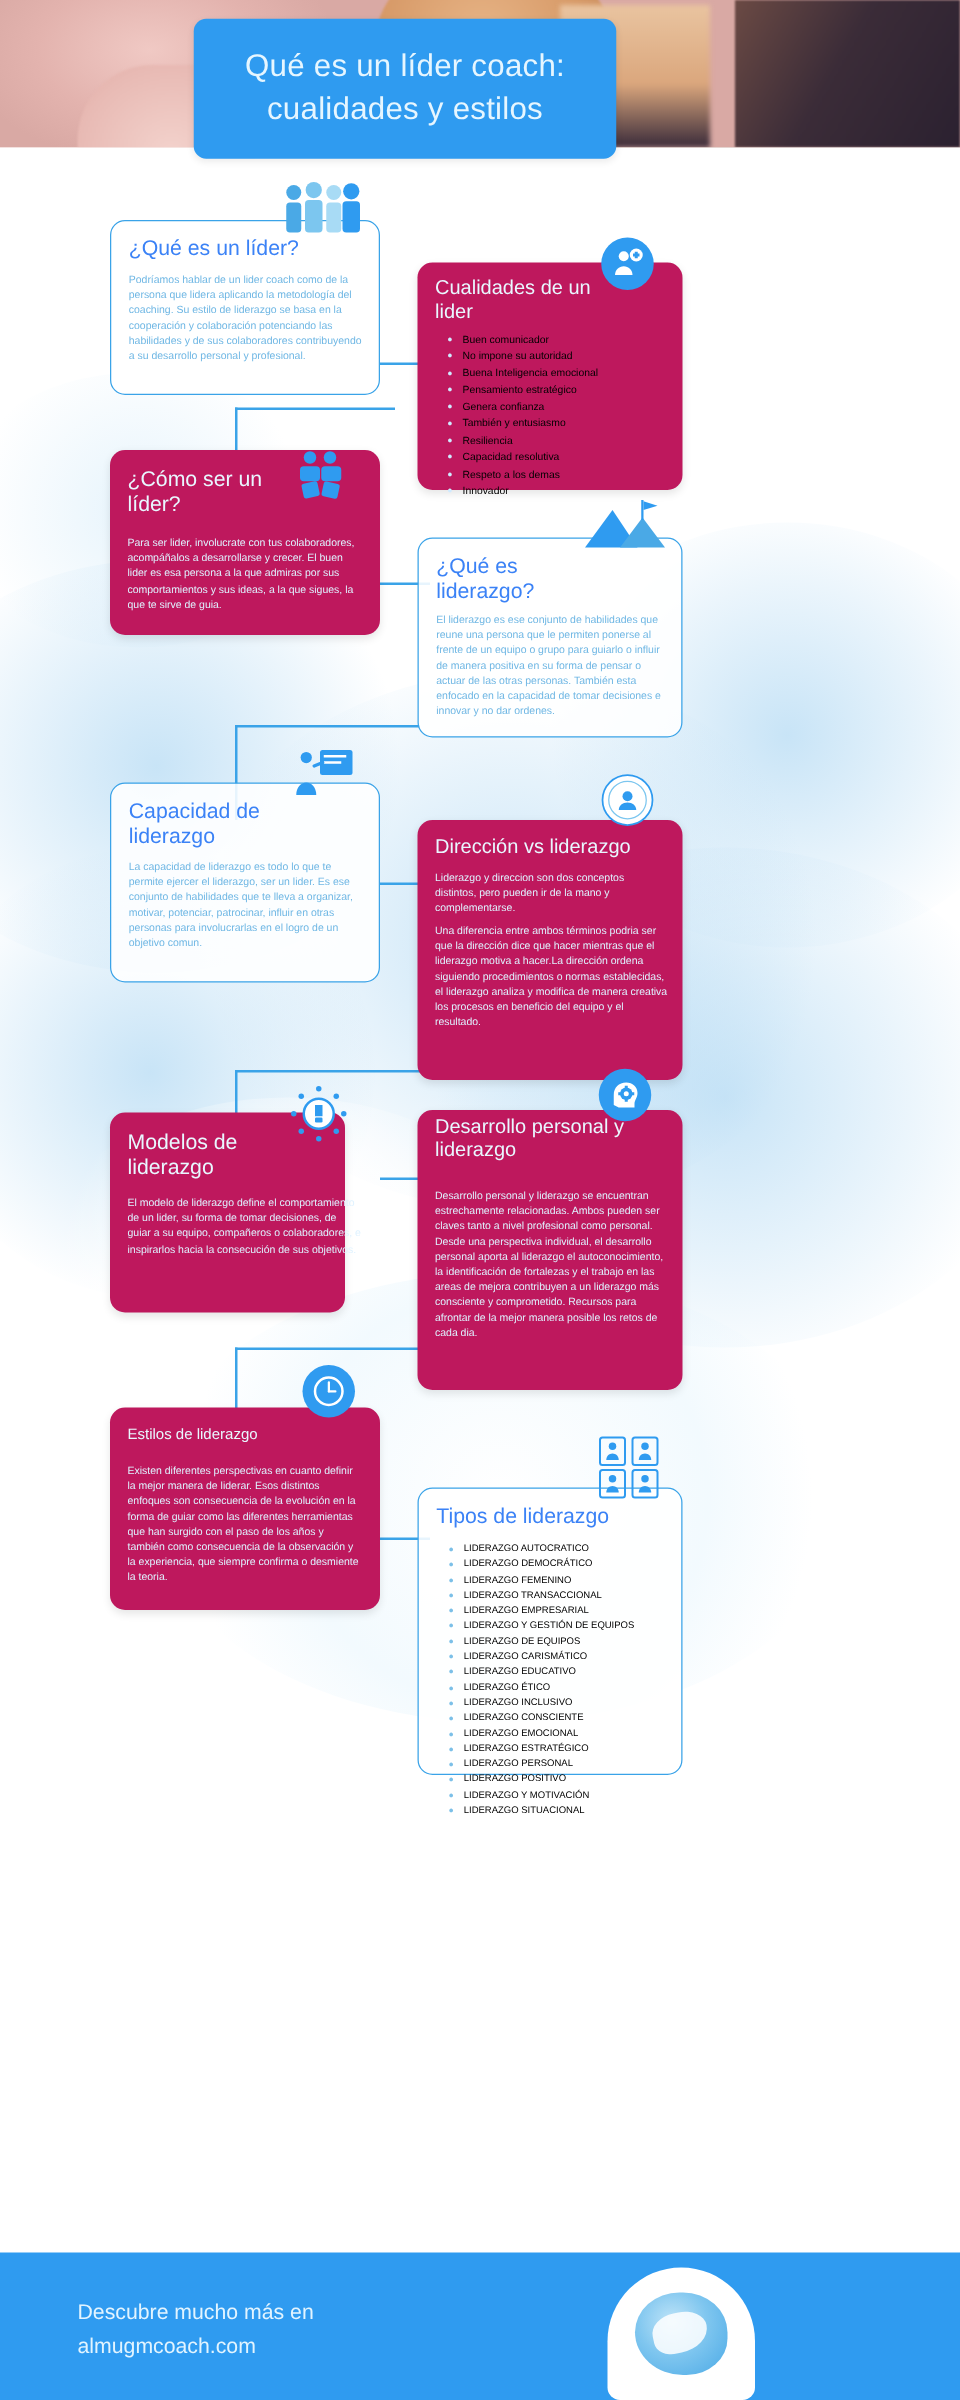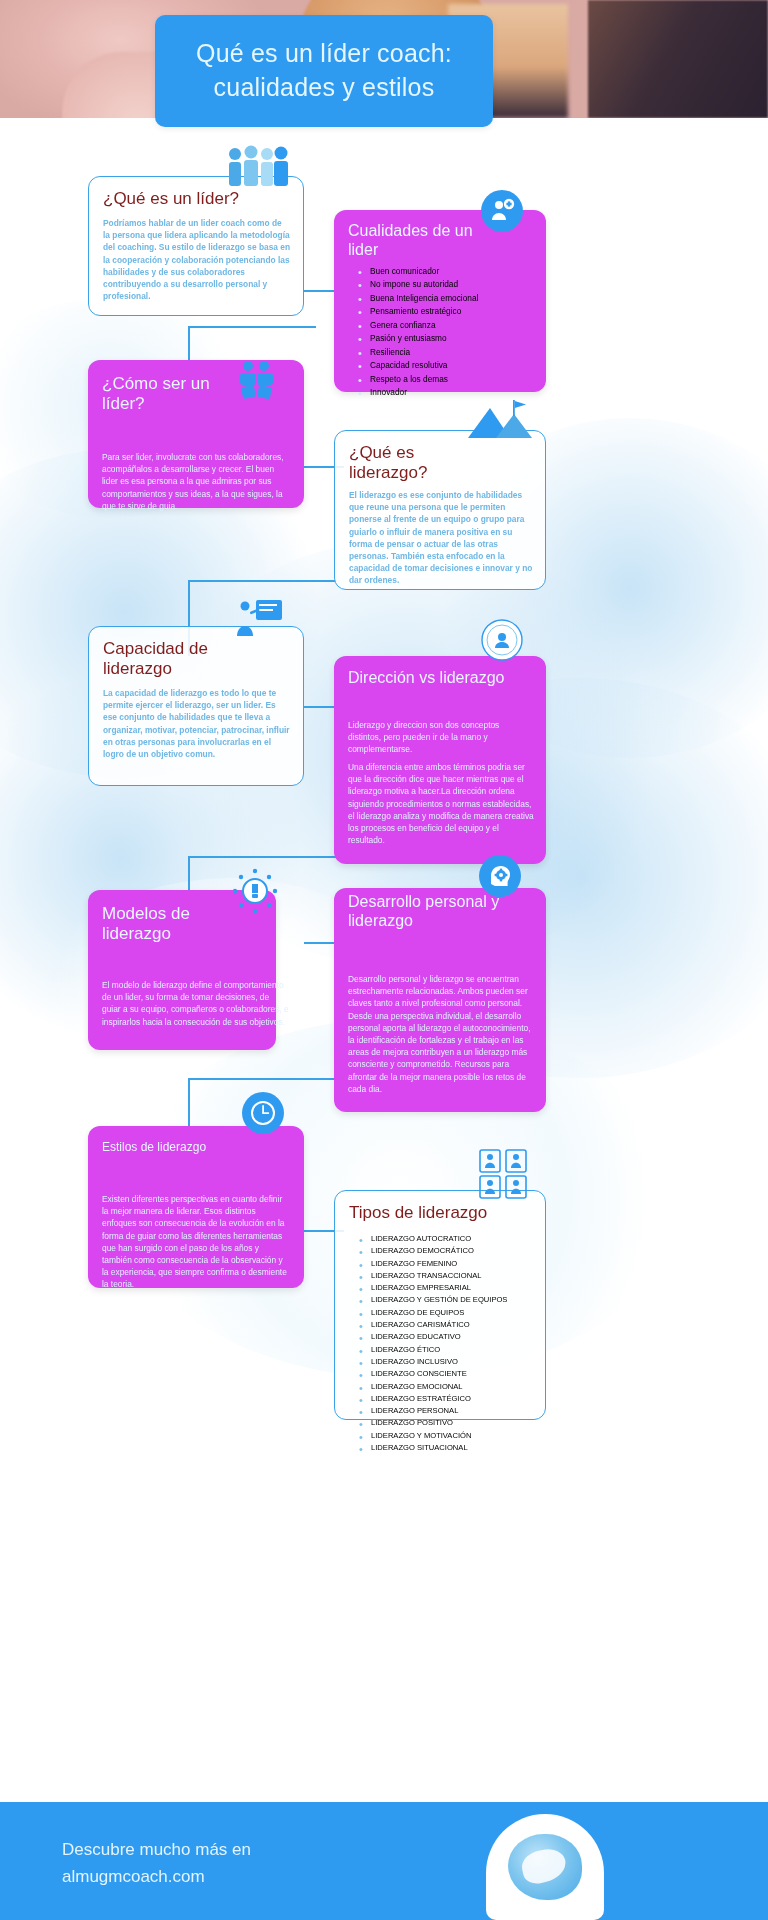--- a/index.html
+++ b/index.html
@@ -81,29 +81,29 @@
   
   .conn { position:absolute; border-color:#2f9bf0; z-index:2; }
 
   
   .card { position:absolute; border-radius:12px; z-index:5; }
   .card.light {
     background: rgba(255,255,255,0.88);
     border:1.5px solid #3aa3e8;
   }
   .card.solid {
-    background:#d946ef;
+    background:#be185d;
     box-shadow: 0 3px 7px rgba(0,0,0,0.10);
   }
   .card .ct { font-weight:400; line-height:1.2; }
-  .card.light .ct { color:#7f1d1d; }
+  .card.light .ct { color:#3b82f6; }
   .card.solid .ct { color:#e9f7ff; }
   .card .cb { line-height:1.45; }
-  .card.light .cb { color:#6fb7e4;font-weight:bold; }
-  .card.solid .cb { color:#dff2ff;margin-top:23px; }
+  .card.light .cb { color:#6fb7e4; }
+  .card.solid .cb { color:#dff2ff; }
   .card ul { list-style:none; }
   .card li { position:relative; padding-left:14px; line-height:1.62; }
   .card li::before {
     content:"\2022"; position:absolute; left:2px; top:-1px; font-size:11px;
   }
   .card.solid li::before { color:#cfeaff; }
   .card.light li::before { color:#7cc0e8; }
 
   
   .icon-wrap { position:absolute; z-index:9; }
@@ -208,21 +208,21 @@
   </div>
 
   <div class="card solid" style="left:334px; top:210px; width:212px; height:182px;">
     <div class="ct" style="position:absolute; left:14px; top:11px; width:150px; font-size:16px;">Cualidades de un lider</div>
     <ul style="position:absolute; left:22px; top:55px; width:180px; font-size:8.3px;">
       <li>Buen comunicador</li>
       <li>No impone su autoridad</li>
       <li>Buena Inteligencia emocional</li>
       <li>Pensamiento estratégico</li>
       <li>Genera confianza</li>
-      <li>Pasión y entusiasmo</li>
+      <li>También y entusiasmo</li>
       <li>Resiliencia</li>
       <li>Capacidad resolutiva</li>
       <li>Respeto a los demas</li>
       <li>Innovador</li>
     </ul>
   </div>
   <div class="icon-wrap icon-circle" style="left:481px; top:190px; width:42px; height:42px;">
     <svg width="26" height="26" viewBox="0 0 26 26">
       <g fill="#ffffff">
         <circle cx="10" cy="7" r="4"></circle>

